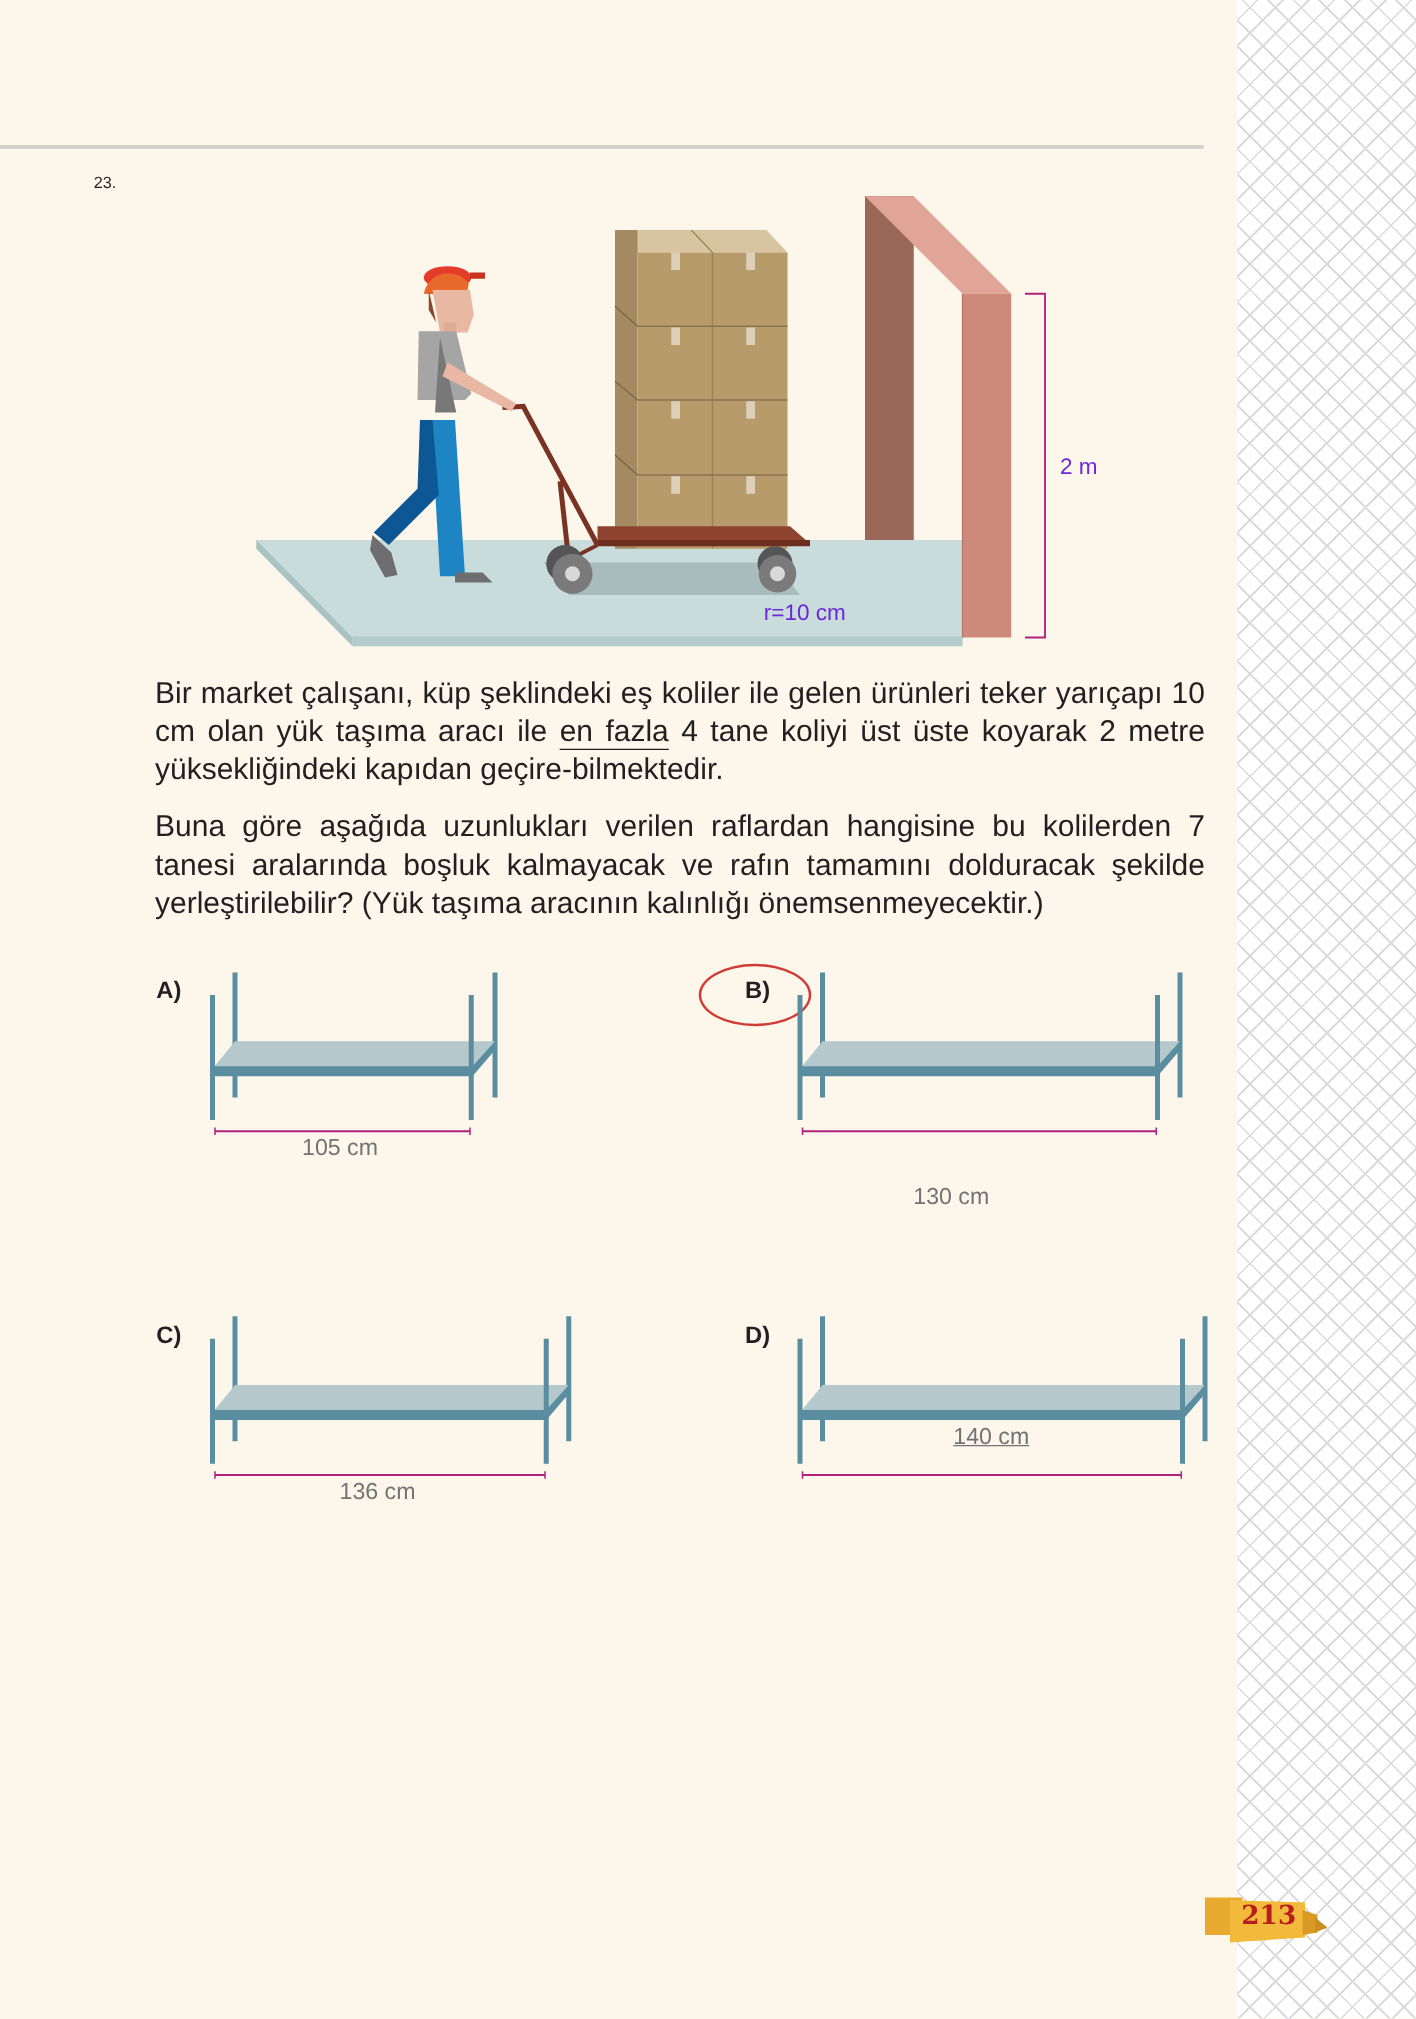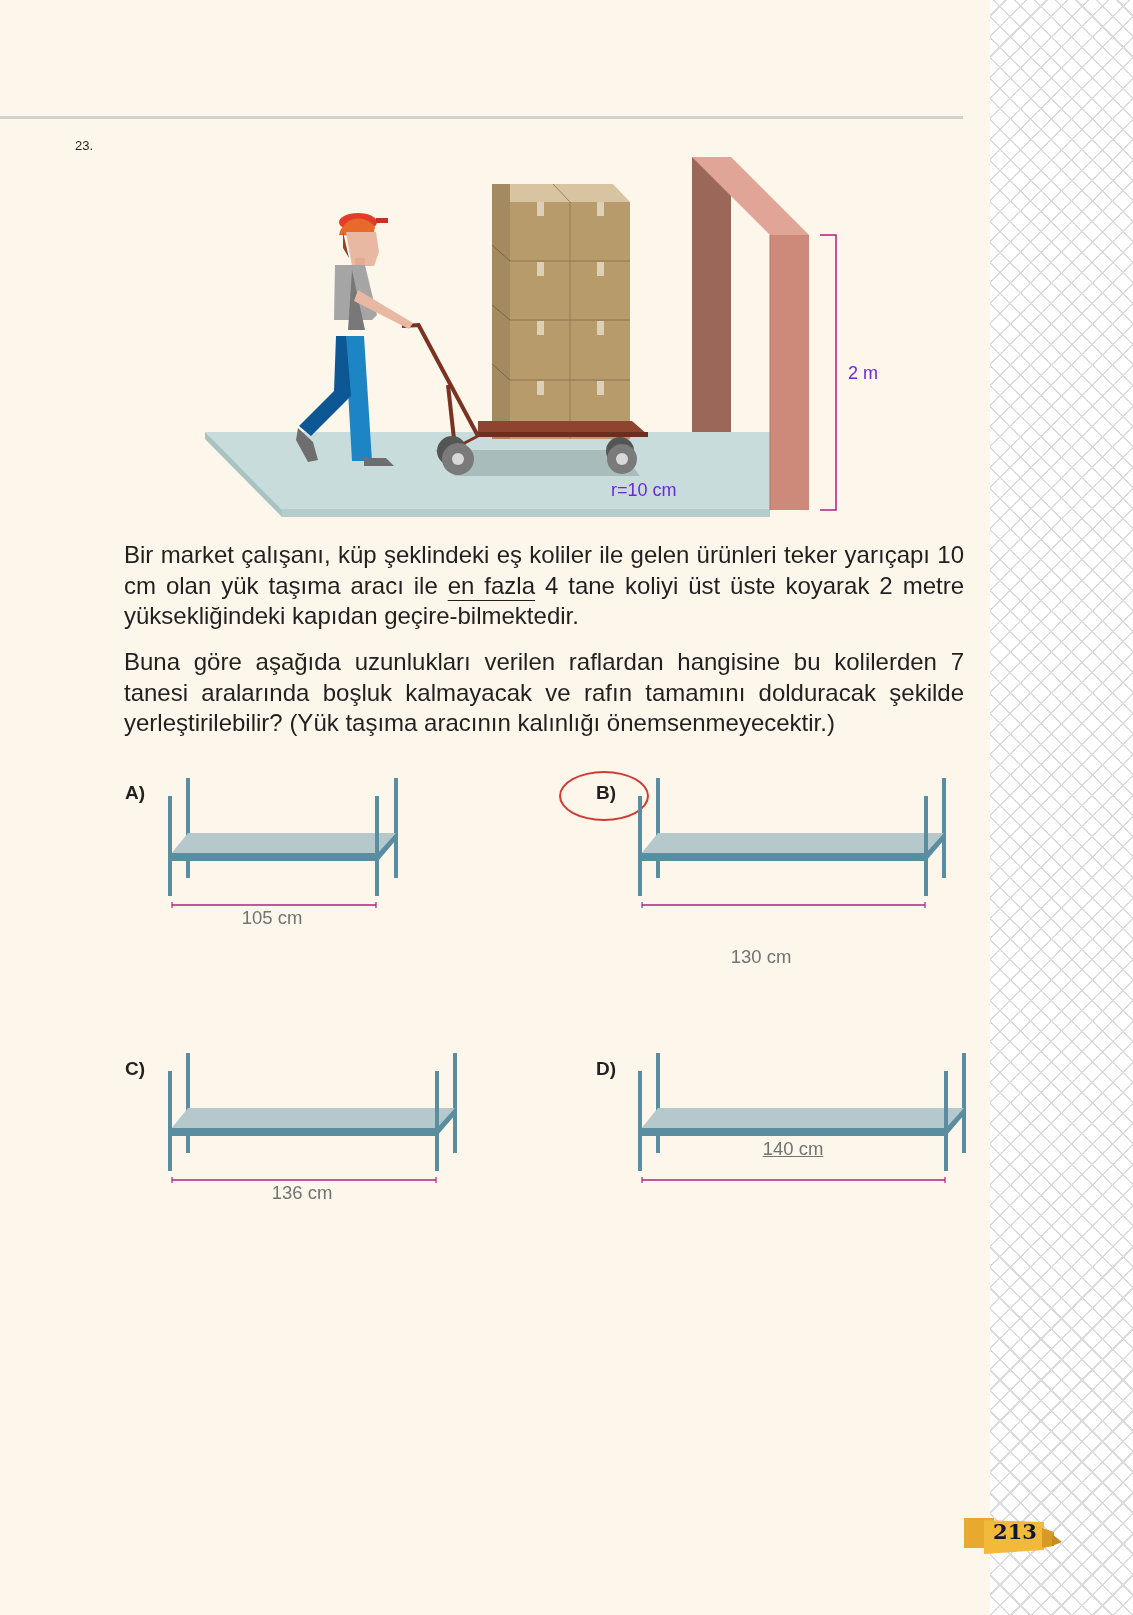--- a/index.html
+++ b/index.html
@@ -39,21 +39,21 @@
     }
     .shelf { position: absolute; }
     .dim-label { position: absolute; font-size: 18.5px; color: #737373; text-align: center; }
     .answer-circle {
       position: absolute; left: 559px; top: 771px; width: 86px; height: 46px;
       border: 2px solid #d03b35; border-radius: 50%;
     }
     .page-badge { position: absolute; left: 962px; top: 1516px; width: 100px; height: 40px; }
     .page-num {
       position: absolute; left: 990px; top: 1519px; width: 50px; text-align: center;
-      font-family: "DejaVu Serif", serif; font-weight: bold; font-size: 21px; color: #0f172a;
+      font-family: "DejaVu Serif", serif; font-weight: bold; font-size: 21px; color: #b91c1c;
     }
   </style>
 </head>
 <body>
 
 <div class="page-main"></div>
 <div class="side-pattern"></div>
 <div class="top-rule"></div>
 
 <div class="q-number">23.</div>

